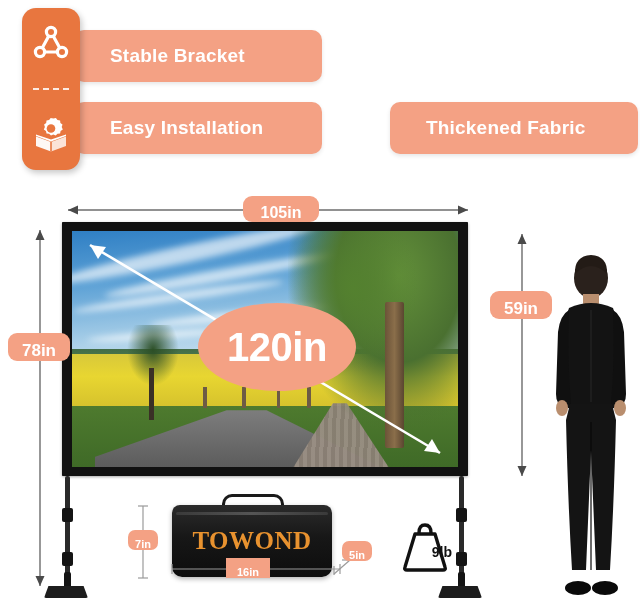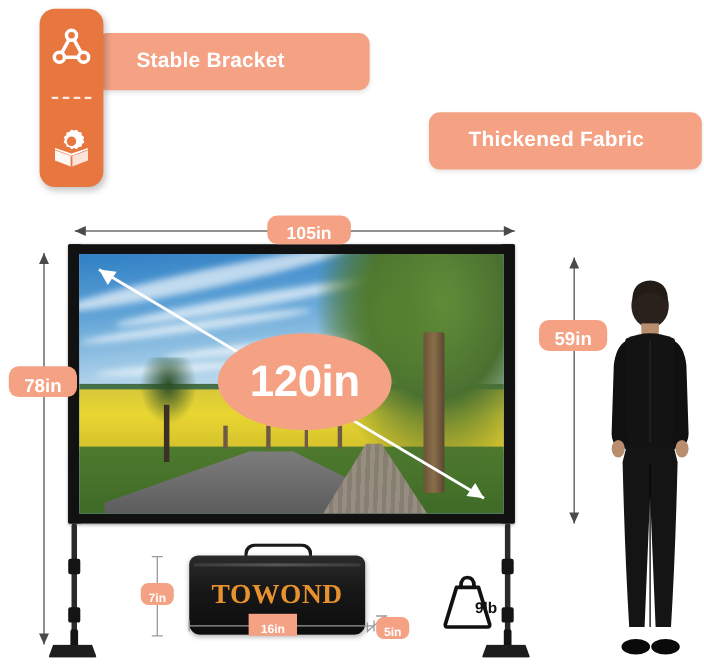--- a/index.html
+++ b/index.html
@@ -7,21 +7,21 @@
     width:640px;height:608px;
     background:#ffffff;
     font-family:"Liberation Sans", sans-serif;
     overflow:hidden;
     position:relative;
   }
   .stage{position:relative;width:640px;height:608px;}
 
   
   .feature-group{position:absolute;top:8px;height:162px;}
-  .feature-group.left{left:36px;width:300px;padding-left:20px;}
+  .feature-group.left{left:22px;width:300px;padding-left:20px;}
   .feature-group.right{left:338px;width:300px;}
 
   .icon-column{
     position:absolute;left:0;top:0;width:58px;height:162px;
     background:#E8763F;border-radius:14px;
     box-shadow:2px 3px 6px rgba(0,0,0,.22);
     display:flex;flex-direction:column;align-items:center;
     justify-content:space-between;padding:10px 0;box-sizing:border-box;
   }
   .icon-slot{width:46px;height:52px;display:flex;align-items:center;justify-content:center;}
@@ -47,21 +47,21 @@
     position:absolute;background:#F4A184;color:#fff;
     border-radius:9px;display:flex;align-items:flex-end;justify-content:center;
     font-weight:bold;white-space:nowrap;z-index:40;
   }
   .badge.b-105{left:243px;top:196px;width:76px;height:26px;font-size:16px;}
   .badge.b-78 {left:8px;  top:333px;width:62px;height:28px;font-size:17px;}
   .badge.b-59 {left:490px;top:291px;width:62px;height:28px;font-size:17px;}
   .badge.b-72 {left:548px;top:393px;width:70px;height:29px;font-size:17px;}
   .badge.b-7  {left:128px;top:530px;width:30px;height:20px;font-size:11px;border-radius:7px;}
   .badge.b-16 {left:226px;top:558px;width:44px;height:20px;font-size:11px;border-radius:0;}
-  .badge.b-5  {left:342px;top:561px;width:30px;height:20px;font-size:11px;border-radius:7px;}
+  .badge.b-5  {left:342px;top:541px;width:30px;height:20px;font-size:11px;border-radius:7px;}
 
   .badge-120{
     position:absolute;left:198px;top:303px;width:158px;height:88px;
     background:#F4A184;border-radius:50%;
     display:flex;align-items:center;justify-content:center;z-index:45;
   }
   .badge-120 span{color:#fff;font-size:40px;font-weight:bold;letter-spacing:-.5px;}
 
   
   .screen-wrap{position:absolute;left:44px;top:222px;width:442px;height:262px;}
@@ -146,20 +146,23 @@
 </style>
 </head>
 <body>
 
 <div class="stage">
 
   <div class="feature-group left">
     <div class="pill p1">
       <span>Stable Bracket</span>
     </div>
+    <div class="pill p2">
+      <span>Easy Installation</span>
+    </div>
 
     <div class="icon-column">
       <div class="icon-slot">
         <svg width="40" height="38" viewBox="0 0 40 38">
           <path d="M20 7 L31 27 L9 27 Z" fill="none" stroke="#fff" stroke-width="3.2" stroke-linejoin="round"></path>
           <circle cx="20" cy="7" r="4.6" fill="#E8763F" stroke="#fff" stroke-width="3.2"></circle>
           <circle cx="31" cy="27" r="4.6" fill="#E8763F" stroke="#fff" stroke-width="3.2"></circle>
           <circle cx="9" cy="27" r="4.6" fill="#E8763F" stroke="#fff" stroke-width="3.2"></circle>
         </svg>
       </div>

